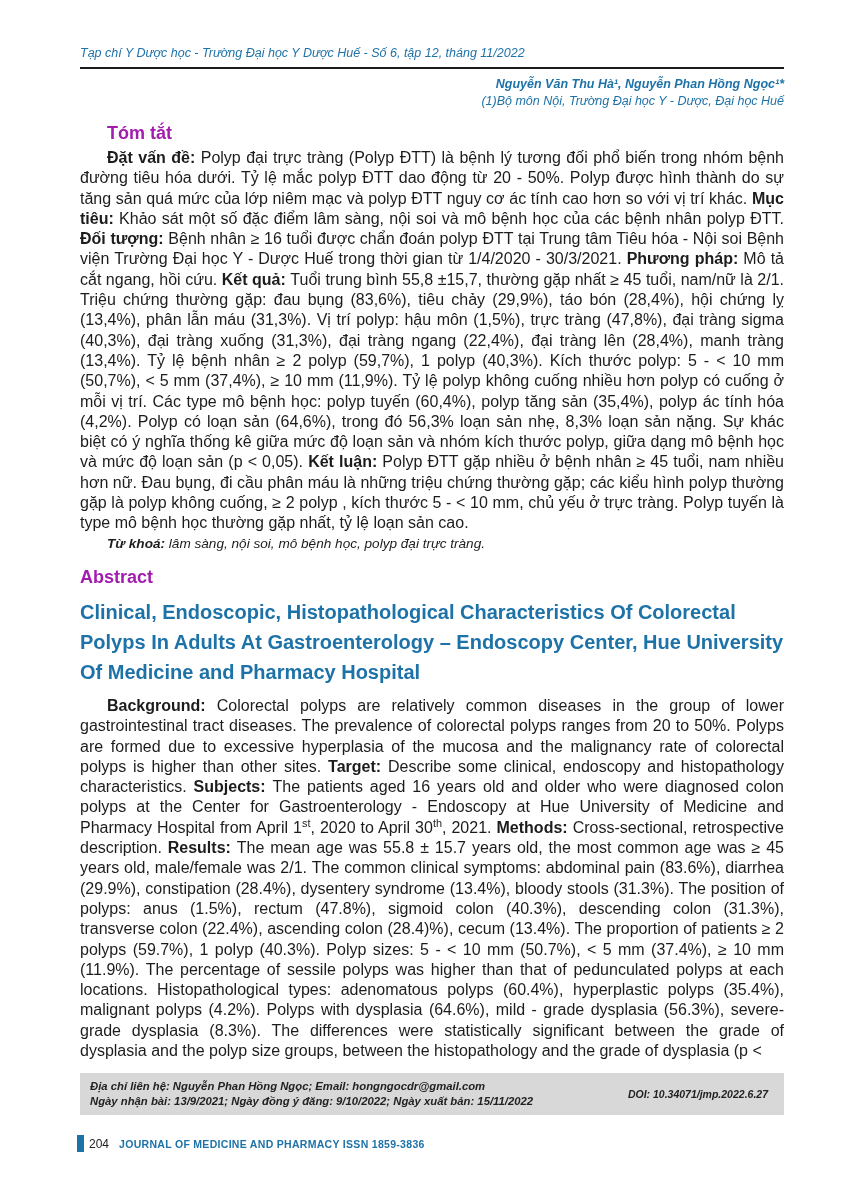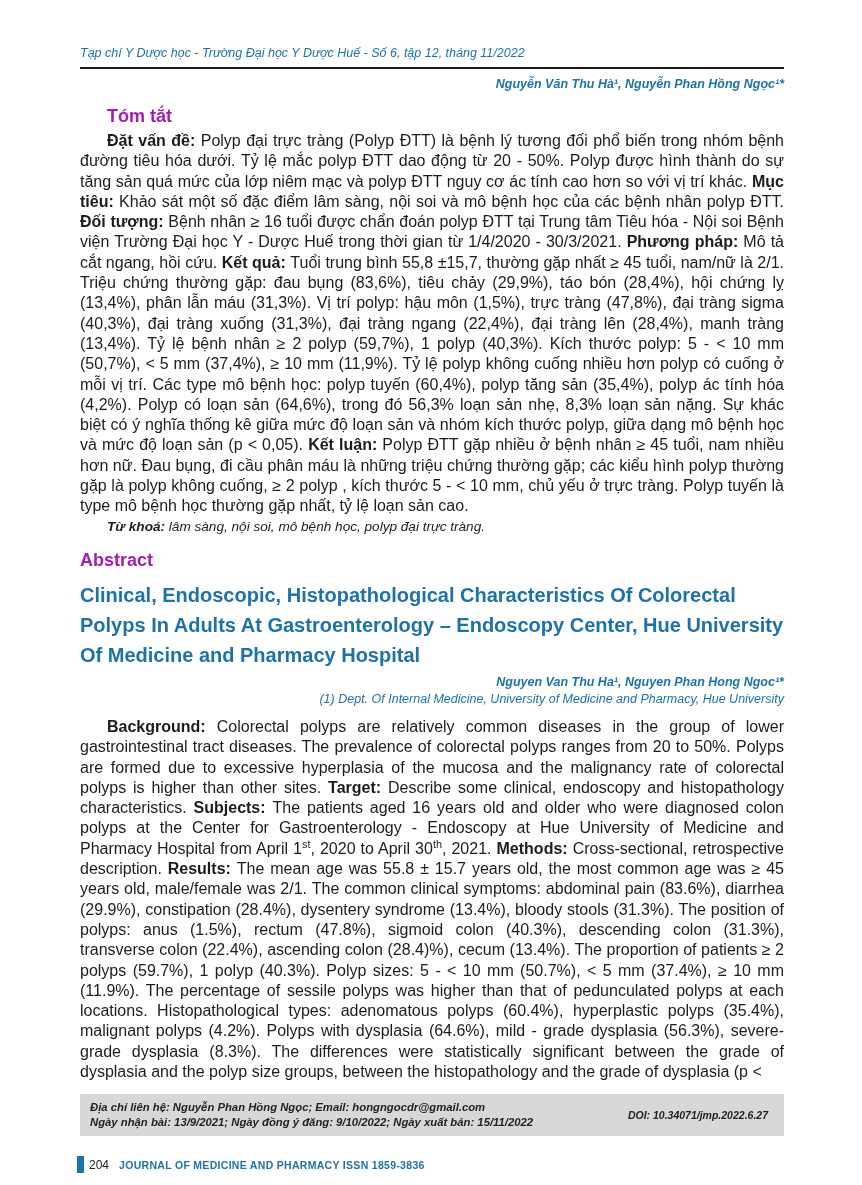--- a/index.html
+++ b/index.html
@@ -44,36 +44,33 @@
 <body>
 
 <div class="page">
 
   <div class="running-head">Tạp chí Y Dược học - Trường Đại học Y Dược Huế - Số 6, tập 12, tháng 11/2022</div>
   <div class="head-rule"></div>
 
 
   <div class="byline">
     <div class="authors">Nguyễn Văn Thu Hà¹, Nguyễn Phan Hồng Ngọc¹*</div>
+    <div class="affiliation">(1)Bộ môn Nội, Trường Đại học Y - Dược, Đại học Huế</div>
   </div>
 
   <h2 class="section-heading indent">Tóm tắt</h2>
 
   <p class="abstract"><span class="seg-bold">Đặt vấn đề: </span><span>Polyp đại trực tràng (Polyp ĐTT) là bệnh lý tương đối phổ biến trong nhóm bệnh đường tiêu hóa dưới. Tỷ lệ mắc polyp ĐTT dao động từ 20 - 50%. Polyp được hình thành do sự tăng sản quá mức của lớp niêm mạc và polyp ĐTT nguy cơ ác tính cao hơn so với vị trí khác. </span><span class="seg-bold">Mục tiêu: </span><span>Khảo sát một số đặc điểm lâm sàng, nội soi và mô bệnh học của các bệnh nhân polyp ĐTT. </span><span class="seg-bold">Đối tượng: </span><span>Bệnh nhân ≥ 16 tuổi được chẩn đoán polyp ĐTT tại Trung tâm Tiêu hóa - Nội soi Bệnh viện Trường Đại học Y - Dược Huế trong thời gian từ 1/4/2020 - 30/3/2021. </span><span class="seg-bold">Phương pháp: </span><span>Mô tả cắt ngang, hồi cứu. </span><span class="seg-bold">Kết quả: </span><span>Tuổi trung bình 55,8 ±15,7, thường gặp nhất ≥ 45 tuổi, nam/nữ là 2/1. Triệu chứng thường gặp: đau bụng (83,6%), tiêu chảy (29,9%), táo bón (28,4%), hội chứng lỵ (13,4%), phân lẫn máu (31,3%). Vị trí polyp: hậu môn (1,5%), trực tràng (47,8%), đại tràng sigma (40,3%), đại tràng xuống (31,3%), đại tràng ngang (22,4%), đại tràng lên (28,4%), manh tràng (13,4%). Tỷ lệ bệnh nhân ≥ 2 polyp (59,7%), 1 polyp (40,3%). Kích thước polyp: 5 - &lt; 10 mm (50,7%), &lt; 5 mm (37,4%), ≥ 10 mm (11,9%). Tỷ lệ polyp không cuống nhiều hơn polyp có cuống ở mỗi vị trí. Các type mô bệnh học: polyp tuyến (60,4%), polyp tăng sản (35,4%), polyp ác tính hóa (4,2%). Polyp có loạn sản (64,6%), trong đó 56,3% loạn sản nhẹ, 8,3% loạn sản nặng. Sự khác biệt có ý nghĩa thống kê giữa mức độ loạn sản và nhóm kích thước polyp, giữa dạng mô bệnh học và mức độ loạn sản (p &lt; 0,05). </span><span class="seg-bold">Kết luận: </span><span>Polyp ĐTT gặp nhiều ở bệnh nhân ≥ 45 tuổi, nam nhiều hơn nữ. Đau bụng, đi cầu phân máu là những triệu chứng thường gặp; các kiểu hình polyp thường gặp là polyp không cuống, ≥ 2 polyp , kích thước 5 - &lt; 10 mm, chủ yếu ở trực tràng. Polyp tuyến là type mô bệnh học thường gặp nhất, tỷ lệ loạn sản cao.</span></p>
 
   <p class="keywords"><span class="seg-bold seg-italic">Từ khoá: </span><span class="seg-italic">lâm sàng, nội soi, mô bệnh học, polyp đại trực tràng.</span></p>
 
   <h2 class="section-heading">Abstract</h2>
 
   <h1 class="en-title">Clinical, Endoscopic, Histopathological Characteristics Of Colorectal Polyps In Adults At Gastroenterology – Endoscopy Center, Hue University Of Medicine and Pharmacy Hospital</h1>
 
-  <div class="byline en">
-    <div class="authors">Nguyen Van Thu Ha¹, Nguyen Phan Hong Ngoc¹*</div>
-    <div class="affiliation">(1) Dept. Of Internal Medicine, University of Medicine and Pharmacy, Hue University</div>
-  </div>
 
   <p class="abstract en"><span class="seg-bold">Background: </span><span>Colorectal polyps are relatively common diseases in the group of lower gastrointestinal tract diseases. The prevalence of colorectal polyps ranges from 20 to 50%. Polyps are formed due to excessive hyperplasia of the mucosa and the malignancy rate of colorectal polyps is higher than other sites. </span><span class="seg-bold">Target: </span><span>Describe some clinical, endoscopy and histopathology characteristics. </span><span class="seg-bold">Subjects: </span><span>The patients aged 16 years old and older who were diagnosed colon polyps at the Center for Gastroenterology - Endoscopy at Hue University of Medicine and Pharmacy Hospital from April 1</span><sup>st</sup><span>, 2020 to April 30</span><sup>th</sup><span>, 2021. </span><span class="seg-bold">Methods: </span><span>Cross-sectional, retrospective description. </span><span class="seg-bold">Results: </span><span>The mean age was 55.8 ± 15.7 years old, the most common age was ≥ 45 years old, male/female was 2/1. The common clinical symptoms: abdominal pain (83.6%), diarrhea (29.9%), constipation (28.4%), dysentery syndrome (13.4%), bloody stools (31.3%). The position of polyps: anus (1.5%), rectum (47.8%), sigmoid colon (40.3%), descending colon (31.3%), transverse colon (22.4%), ascending colon (28.4)%), cecum (13.4%). The proportion of patients ≥ 2 polyps (59.7%), 1 polyp (40.3%). Polyp sizes: 5 - &lt; 10 mm (50.7%), &lt; 5 mm (37.4%), ≥ 10 mm (11.9%). The percentage of sessile polyps was higher than that of pedunculated polyps at each locations. Histopathological types: adenomatous polyps (60.4%), hyperplastic polyps (35.4%), malignant polyps (4.2%). Polyps with dysplasia (64.6%), mild - grade dysplasia (56.3%), severe-grade dysplasia (8.3%). The differences were statistically significant between the grade of dysplasia and the polyp size groups, between the histopathology and the grade of dysplasia (p &lt;</span></p>
 
   <div class="info-bar">
     <div class="info-left">
       <div>Địa chỉ liên hệ: Nguyễn Phan Hồng Ngọc; Email: hongngocdr@gmail.com</div>
       <div>Ngày nhận bài: 13/9/2021; Ngày đồng ý đăng: 9/10/2022; Ngày xuất bản: 15/11/2022</div>
     </div>
     <div class="info-doi">DOI: 10.34071/jmp.2022.6.27</div>
   </div>

